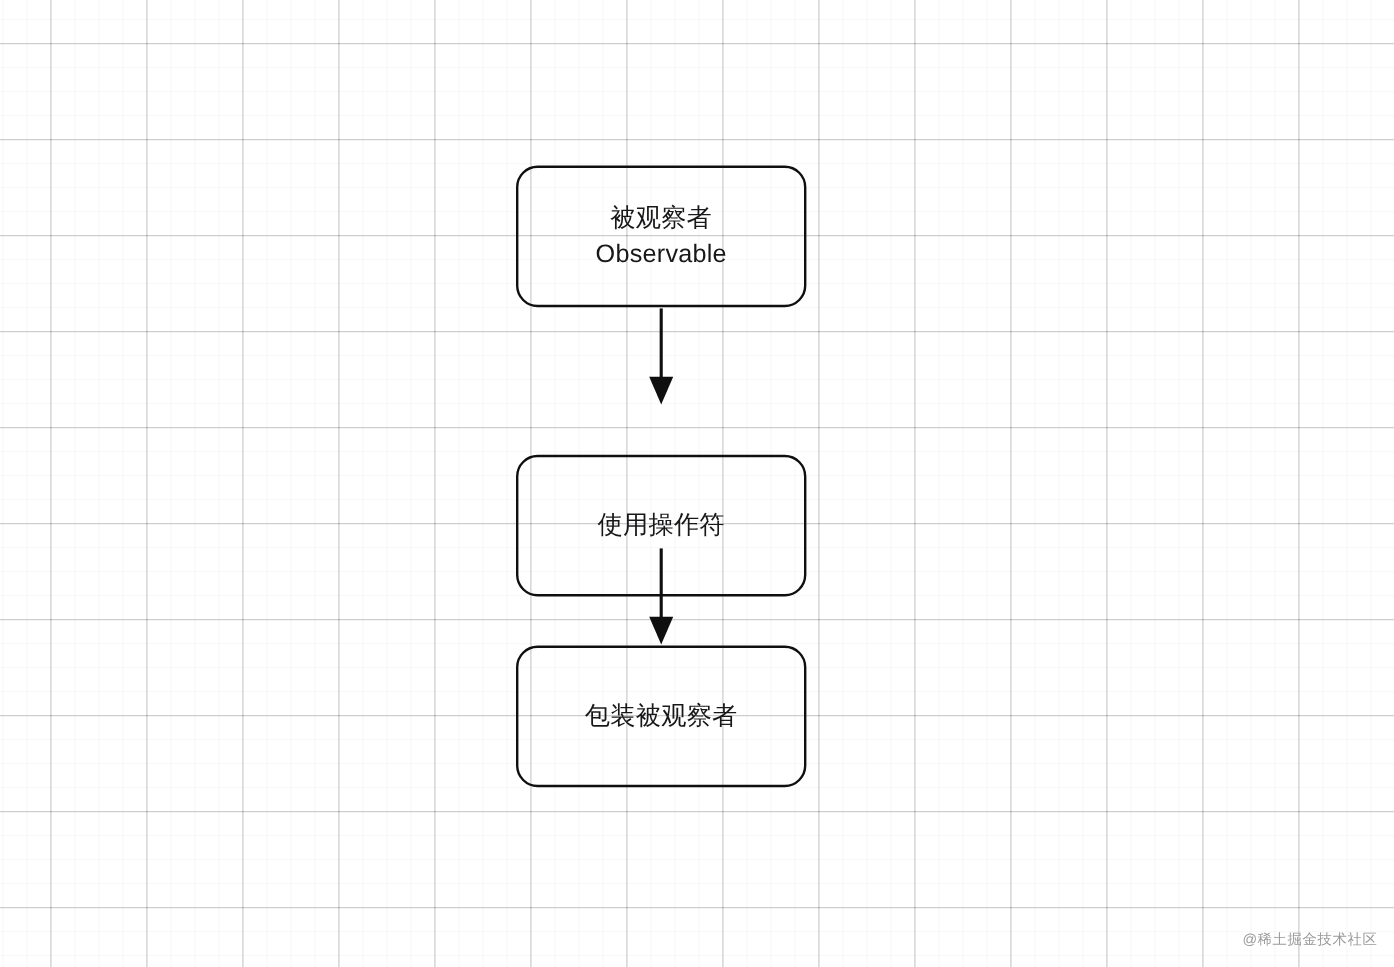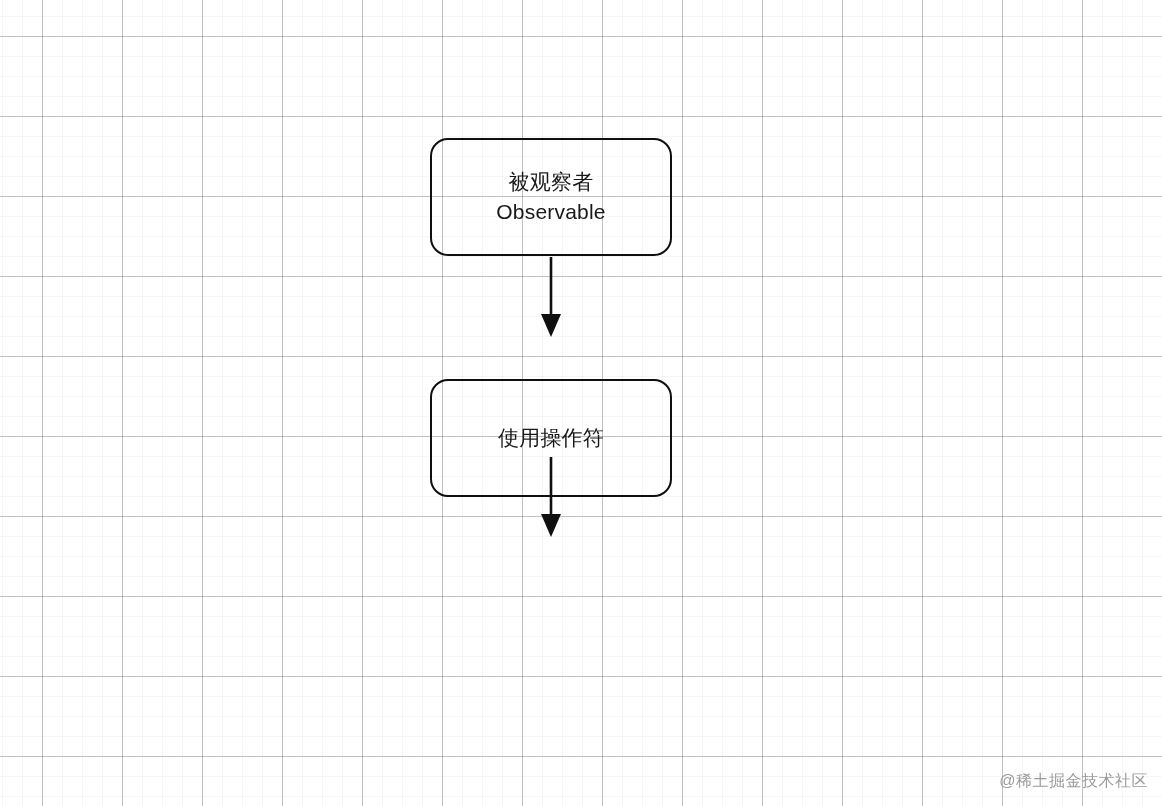--- a/index.html
+++ b/index.html
@@ -85,21 +85,21 @@
     fill: none;
   }
   .conn-head {
     fill: #0f0f0f;
     stroke: none;
   }
   #watermark {
     position: absolute;
     right: 14px;
     bottom: 14px;
-    font-size: 16px;
+    font-size: 12px;
     color: #9b9b9b;
     letter-spacing: 0.5px;
     white-space: nowrap;
   }
 </style>
 </head>
 <body>
 
 <div id="canvas">
 
@@ -122,18 +122,21 @@
 
     <div class="node-box" id="box-observable">
       <div class="node-label">被观察者
 Observable</div>
     </div>
 
     <div class="node-box" id="box-operator">
       <div class="node-label">使用操作符</div>
     </div>
 
+    <div class="node-box" id="box-wrap">
+      <div class="node-label">包装被观察者</div>
+    </div>
 
   </div>
 
   <div id="watermark">@稀土掘金技术社区</div>
 
 </div>
 
 </body></html>

